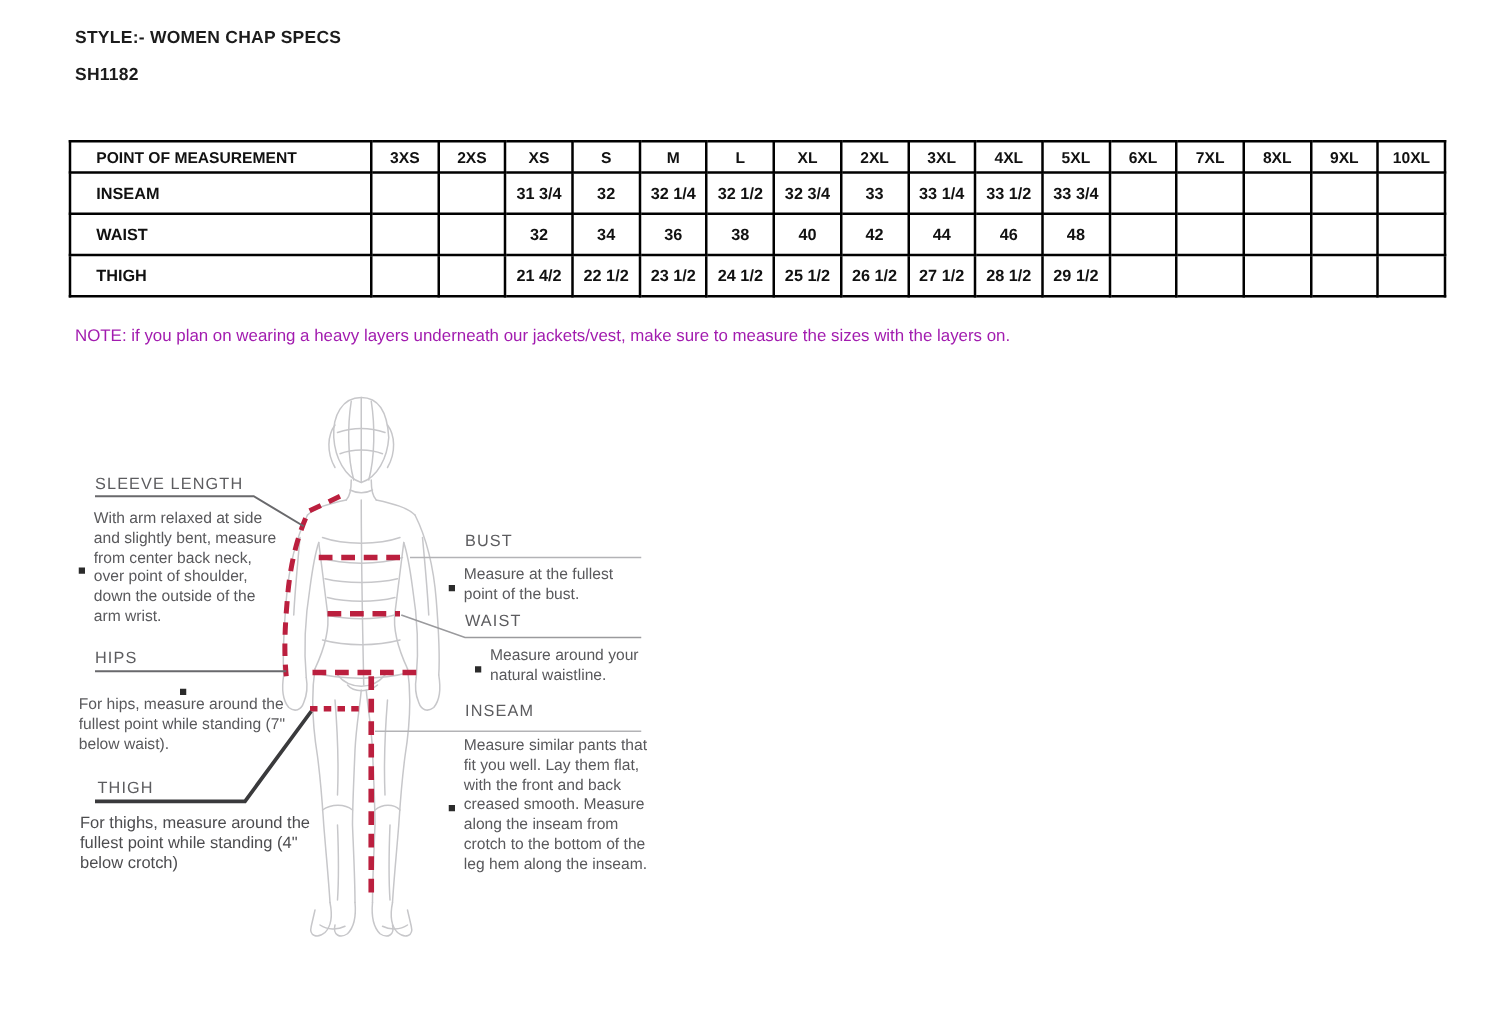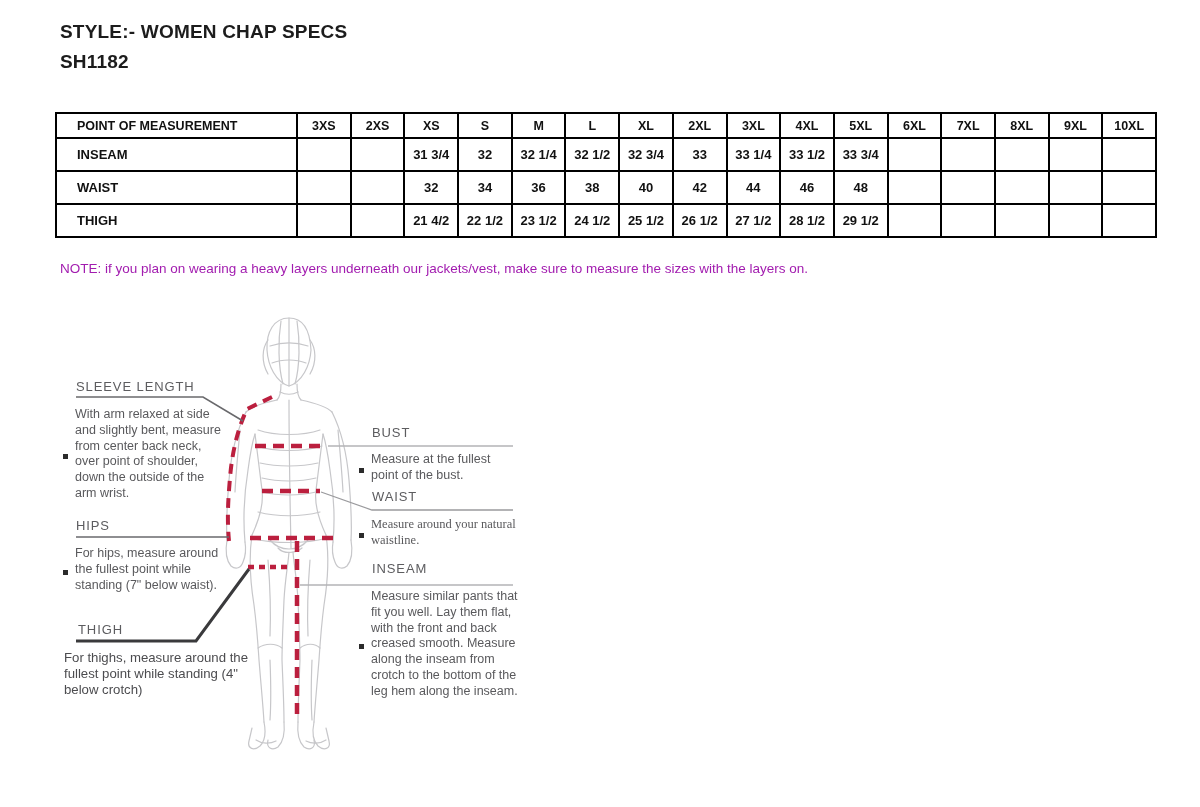--- a/index.html
+++ b/index.html
@@ -2,21 +2,21 @@
 <html><head>
 <meta charset="utf-8">
 <style>
   * { margin:0; padding:0; box-sizing:border-box; }
   html,body { background:#ffffff; }
   .page {
     position:relative; width:1200px; height:807px; background:#ffffff;
     font-family:"Liberation Sans", sans-serif; overflow:hidden;
   }
   .hdr-line {
-    position:absolute; left:60px; font-weight:bold; font-size:19px; color:#1c1c1c;
+    position:absolute; left:60px; font-weight:bold; font-size:14px; color:#1c1c1c;
     letter-spacing:0.2px;
   }
   .hdr-style { top:21px; }
   .hdr-code  { top:51px; }
 
   .spec-table {
     position:absolute; left:55px; top:112px; width:1102px;
     border-collapse:collapse; table-layout:fixed;
     font-family:"Liberation Sans", sans-serif; font-weight:bold; color:#111;
   }
@@ -242,38 +242,38 @@
     </g>
   </svg>
 
   <div class="m-title" style="left:76px; top:379px;">SLEEVE LENGTH</div>
   <div class="m-desc" style="left:63px; top:407px; width:162px;">
     <span class="bullet"></span>
     <span>With arm relaxed at side and slightly bent, measure from center back neck, over point of shoulder, down the outside of the arm wrist.</span>
   </div>
 
   <div class="m-title" style="left:76px; top:518px;">HIPS</div>
-  <div class="m-desc" style="left:63px; top:546px; width:174px;">
+  <div class="m-desc" style="left:63px; top:546px; width:174px;flex-direction:column;">
     <span class="bullet"></span>
     <span>For hips, measure around the fullest point while standing (7" below waist).</span>
   </div>
 
   <div class="m-title" style="left:78px; top:622px;">THIGH</div>
   <div class="m-desc no-bullet" style="left:64px; top:650px; width:194px;">
     <span>For thighs, measure around the fullest point while standing (4" below crotch)</span>
   </div>
 
   <div class="m-title" style="left:372px; top:425px;">BUST</div>
   <div class="m-desc" style="left:359px; top:452px; width:162px;">
     <span class="bullet"></span>
     <span>Measure at the fullest point of the bust.</span>
   </div>
 
   <div class="m-title" style="left:372px; top:489px;">WAIST</div>
-  <div class="m-desc" style="left:359px; top:517px; width:158px;font-family:Liberation Serif, serif;">
+  <div class="m-desc" style="left:380px; top:517px; width:158px;">
     <span class="bullet"></span>
     <span>Measure around your natural waistline.</span>
   </div>
 
   <div class="m-title" style="left:372px; top:561px;">INSEAM</div>
   <div class="m-desc" style="left:359px; top:589px; width:170px;">
     <span class="bullet"></span>
     <span>Measure similar pants that fit you well. Lay them flat, with the front and back creased smooth. Measure along the inseam from crotch to the bottom of the leg hem along the inseam.</span>
   </div>
 

